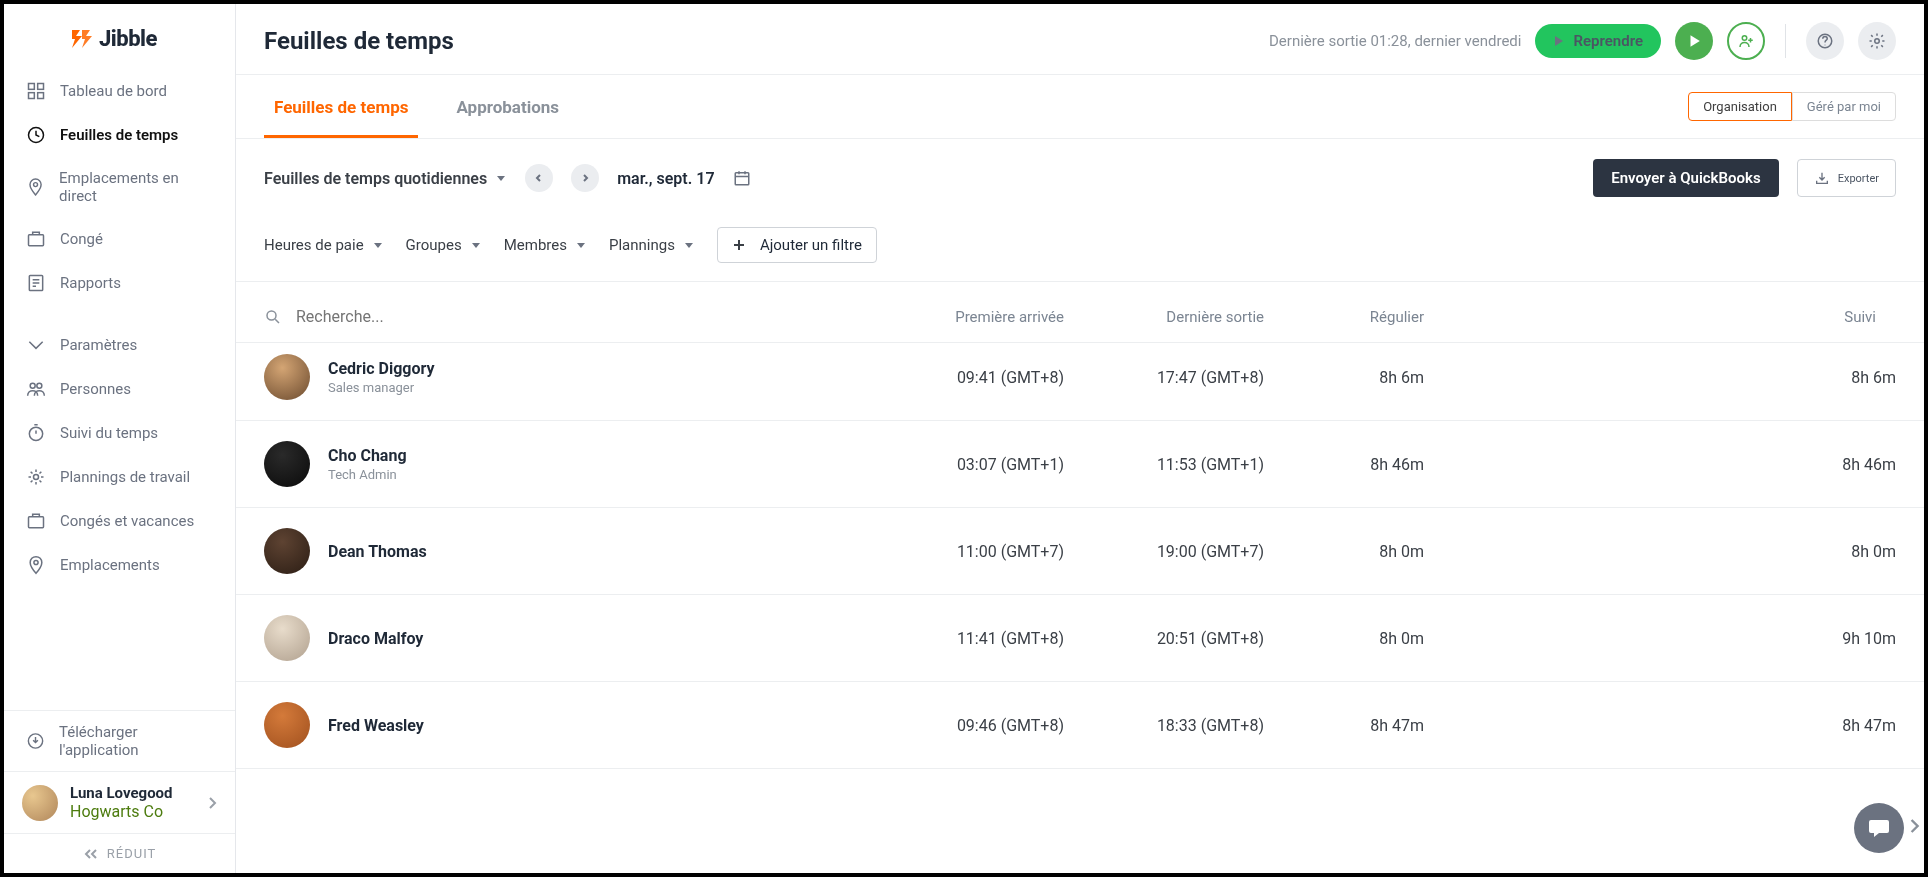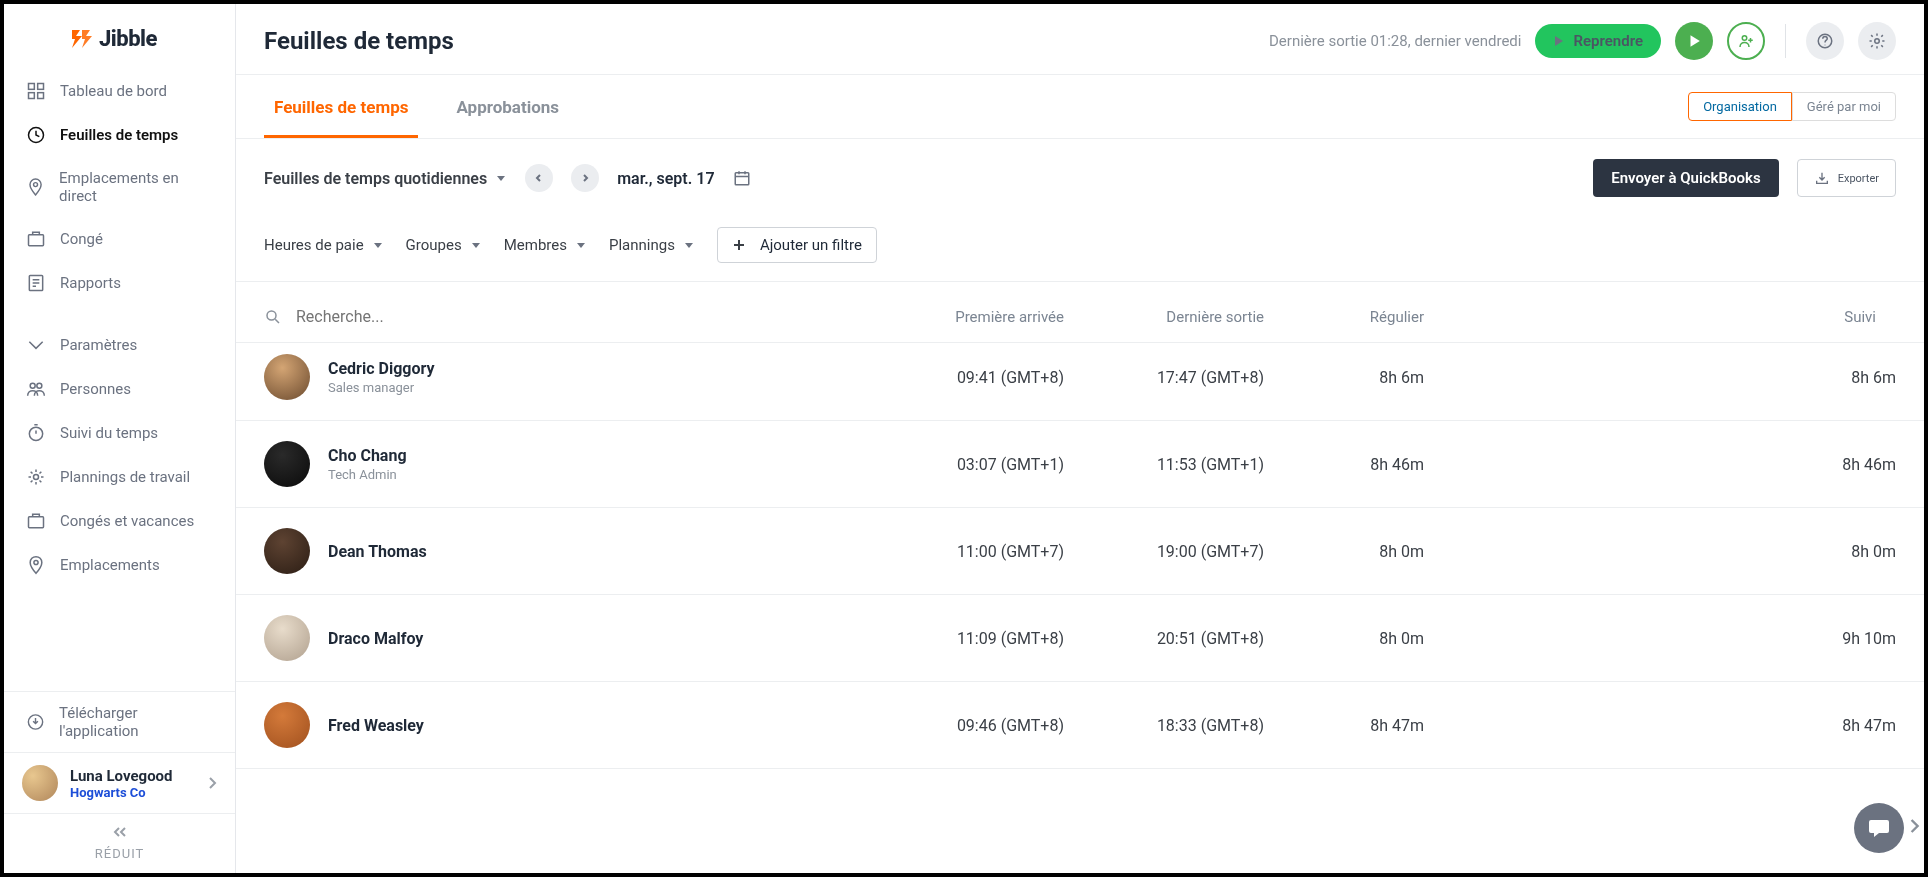--- a/index.html
+++ b/index.html
@@ -12,41 +12,41 @@
   .nav { flex: 1; overflow-y: auto; padding: 8px 0; scrollbar-width: thin; scrollbar-color: #c7ccd1 #f3f4f6; }
   .nav::-webkit-scrollbar { width: 8px; }
   .nav::-webkit-scrollbar-thumb { background: #c7ccd1; border-radius: 4px; }
   .nav-item { display: flex; align-items: center; gap: 14px; padding: 12px 22px; color: #6b7280; font-size: 15px; cursor: pointer; }
   .nav-item.active { color: #111; font-weight: 600; }
   .nav-icon { width: 20px; height: 20px; stroke: currentColor; fill: none; stroke-width: 1.8; }
   .download-app { border-top: 1px solid #eceef0; }
   .user-block { display: flex; align-items: center; gap: 12px; padding: 12px 18px; border-top: 1px solid #eceef0; }
   .user-avatar { width: 36px; height: 36px; border-radius: 50%; background: radial-gradient(circle at 30% 30%, #e8c78f, #b0865a); }
   .user-name { font-weight: 700; font-size: 15px; }
-  .user-org { font-size: 13px; color: #1d4ed8; font-weight: bold; }
-  .collapse { display: flex; align-items: center; justify-content: center; gap: 8px; padding: 12px 8px; color: #9aa0a8; font-size: 13px; letter-spacing: 1px; cursor: pointer; border-top: 1px solid #eceef0; flex-direction: column; }
+  .user-org { font-size: 16px; color: #4d7c0f; }
+  .collapse { display: flex; align-items: center; justify-content: center; gap: 8px; padding: 12px 8px; color: #9aa0a8; font-size: 13px; letter-spacing: 1px; cursor: pointer; border-top: 1px solid #eceef0; }
 
   .main { flex: 1; display: flex; flex-direction: column; overflow: hidden; }
   .topbar { display: flex; align-items: center; padding: 18px 28px 14px; border-bottom: 1px solid #eceef0; }
   .page-title { font-size: 24px; font-weight: 700; }
   .top-right { margin-left: auto; display: flex; align-items: center; gap: 14px; }
   .last-exit { color: #8a919a; font-size: 15px; }
   .btn-resume { display: flex; align-items: center; gap: 8px; background: #22c55e; color: #4b5563; border-radius: 22px; padding: 8px 18px; font-size: 15px; font-weight: 600; cursor: pointer; }
   .circle-btn { width: 38px; height: 38px; border-radius: 50%; display: flex; align-items: center; justify-content: center; cursor: pointer; }
   .play-btn { background: #4CAF50; color: #fff; }
   .profile-btn { border: 2px solid #4CAF50; color: #4CAF50; }
   .divider { width: 1px; height: 34px; background: #e0e3e7; margin: 0 6px; }
   .icon-btn { background: #ebedf0; color: #6b7280; }
 
   .tabs-row { display: flex; align-items: center; padding: 0 28px; border-bottom: 1px solid #eceef0; }
   .tab { padding: 22px 10px 18px; margin-right: 28px; font-size: 17px; font-weight: 700; color: #8a919a; cursor: pointer; border-bottom: 3px solid transparent; }
   .tab.active { color: #ff6600; border-bottom-color: #ff6600; }
   .scope-toggle { margin-left: auto; display: flex; }
   .scope-btn { padding: 6px 14px; font-size: 13px; border: 1px solid #ddd; cursor: pointer; }
-  .scope-btn.active { color: #0369a1; border-color: #ff6600; }
+  .scope-btn.active { color: #404040; border-color: #ff6600; }
   .scope-btn:first-child { border-radius: 4px 0 0 4px; }
   .scope-btn:last-child { border-radius: 0 4px 4px 0; color: #7b8592; }
 
   .controls-row { display: flex; align-items: center; padding: 20px 28px; gap: 18px; }
   .dropdown { display: flex; align-items: center; gap: 8px; font-size: 16px; font-weight: 600; color: #3a3f46; cursor: pointer; }
   .nav-arrow { width: 28px; height: 28px; border-radius: 50%; background: #ebedf0; display: flex; align-items: center; justify-content: center; cursor: pointer; color: #6b7280; }
   .date-text { font-size: 16px; font-weight: 600; }
   .btn-dark { margin-left: auto; background: #2c3441; color: #fff; padding: 10px 18px; border-radius: 4px; font-size: 15px; font-weight: 600; cursor: pointer; }
   .btn-outline { border: 1px solid #cfd3d8; padding: 10px 16px; border-radius: 4px; font-size: 11px; color: #4b5563; display: flex; align-items: center; gap: 8px; cursor: pointer; }
 
@@ -363,21 +363,21 @@
     <div class="cell cell-exit">19:00 (GMT+7)</div>
     <div class="cell cell-reg">8h 0m</div>
     <div class="cell cell-track">8h 0m</div>
           </div>
           <div class="row">
     <div class="avatar av-4"></div>
     <div class="name-block">
       <div class="pname">Draco Malfoy</div>
 
     </div>
-    <div class="cell cell-arrive">11:09 (GMT+8)</div>
+    <div class="cell cell-arrive">11:41 (GMT+8)</div>
     <div class="cell cell-exit">20:51 (GMT+8)</div>
     <div class="cell cell-reg">8h 0m</div>
     <div class="cell cell-track">9h 10m</div>
           </div>
           <div class="row">
     <div class="avatar av-5"></div>
     <div class="name-block">
       <div class="pname">Fred Weasley</div>
 
     </div>

